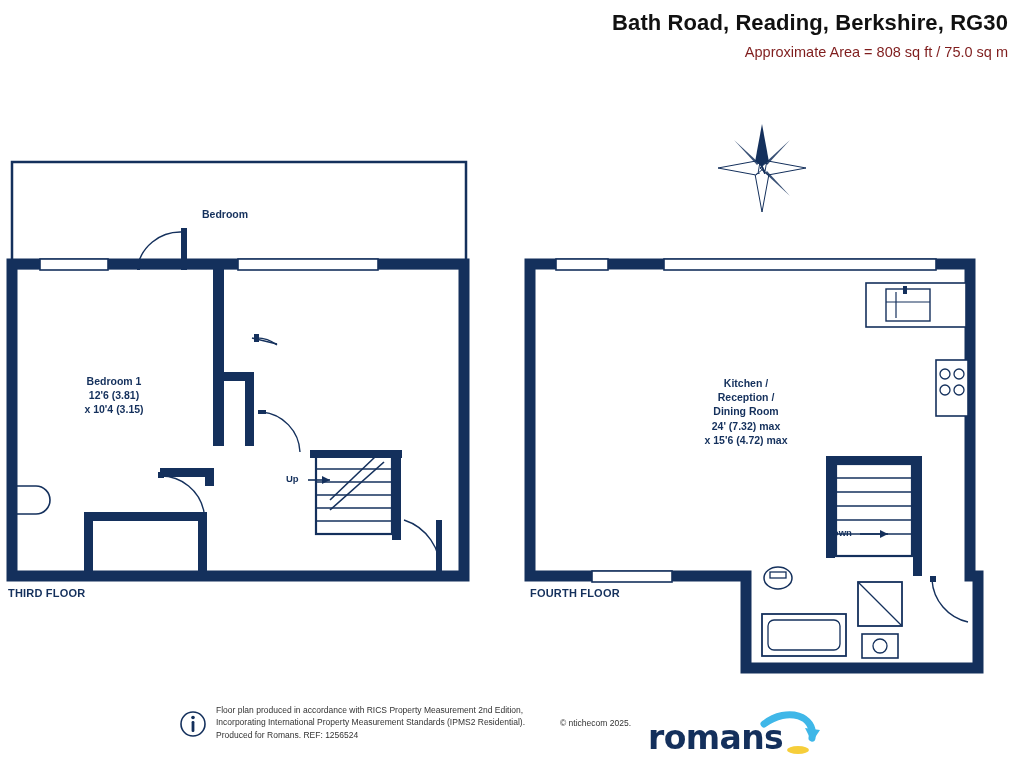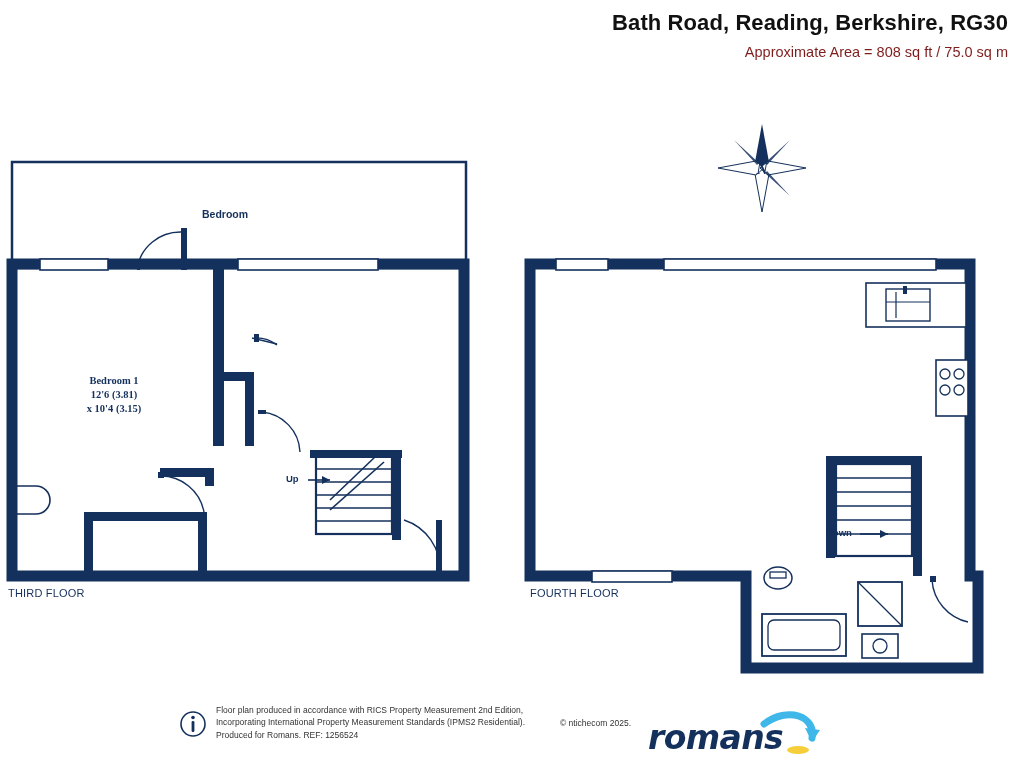--- a/index.html
+++ b/index.html
@@ -51,21 +51,21 @@
     left: 712px;
     top: 118px;
     width: 100px;
     height: 100px;
   }
 
   
   .floor-label {
     position: absolute;
     font-size: 11px;
-    font-weight: normal;
+    font-weight: bold;
     color: #14305c;
     letter-spacing: 0.2px;
   }
   .room-label {
     position: absolute;
     text-align: center;
     font-size: 10.5px;
     font-weight: bold;
     color: #14305c;
     line-height: 1.35;
@@ -123,21 +123,20 @@
   }
   .brand-word {
     position: absolute;
     left: 0;
     top: 10px;
     font-size: 33px;
     font-weight: bold;
     color: #14305c;
     letter-spacing: -0.6px;
     font-family: "DejaVu Sans", sans-serif;
-    font-style: italic;
   }
 </style>
 </head>
 <body>
 
 <div class="page">
 
   <div class="header">
     <div class="title">Bath Road, Reading, Berkshire, RG30</div>
     <div class="subtitle">Approximate Area = 808 sq ft / 75.0 sq m</div>
@@ -279,31 +278,38 @@
       </g>
     </g>
   </svg>
 
   <div class="floor-label" style="left:8px; top:587px;">THIRD FLOOR</div>
 
   <div class="room-label" style="left:160px; top:207px; width:130px;">
     <div>Bedroom</div>
   </div>
 
-  <div class="room-label" style="left:48px; top:374px; width:132px;font-family:Liberation Serif, serif;">
+  <div class="room-label" style="left:48px; top:374px; width:132px;">
     <div>Bedroom 1</div>
     <div class="dim">12'6 (3.81)</div>
     <div class="dim">x 10'4 (3.15)</div>
   </div>
 
 
   <div class="small-label" style="left:286px; top:473px;">Up</div>
 
   <div class="floor-label" style="left:530px; top:587px;">FOURTH FLOOR</div>
 
+  <div class="room-label" style="left:678px; top:376px; width:136px;">
+    <div>Kitchen /</div>
+    <div>Reception /</div>
+    <div>Dining Room</div>
+    <div class="dim">24' (7.32) max</div>
+    <div class="dim">x 15'6 (4.72) max</div>
+  </div>
 
   <div class="small-label" style="left:826px; top:527px;">Down</div>
 
   <div class="footer">
     <svg class="info-icon" viewBox="0 0 26 32">
       <circle cx="13" cy="16" r="12" fill="none" stroke="#14305c" stroke-width="1.6"></circle>
       <circle cx="13" cy="9.5" r="1.8" fill="#14305c"></circle>
       <rect x="11.6" y="13" width="2.8" height="11" rx="1.2" fill="#14305c"></rect>
     </svg>
 

